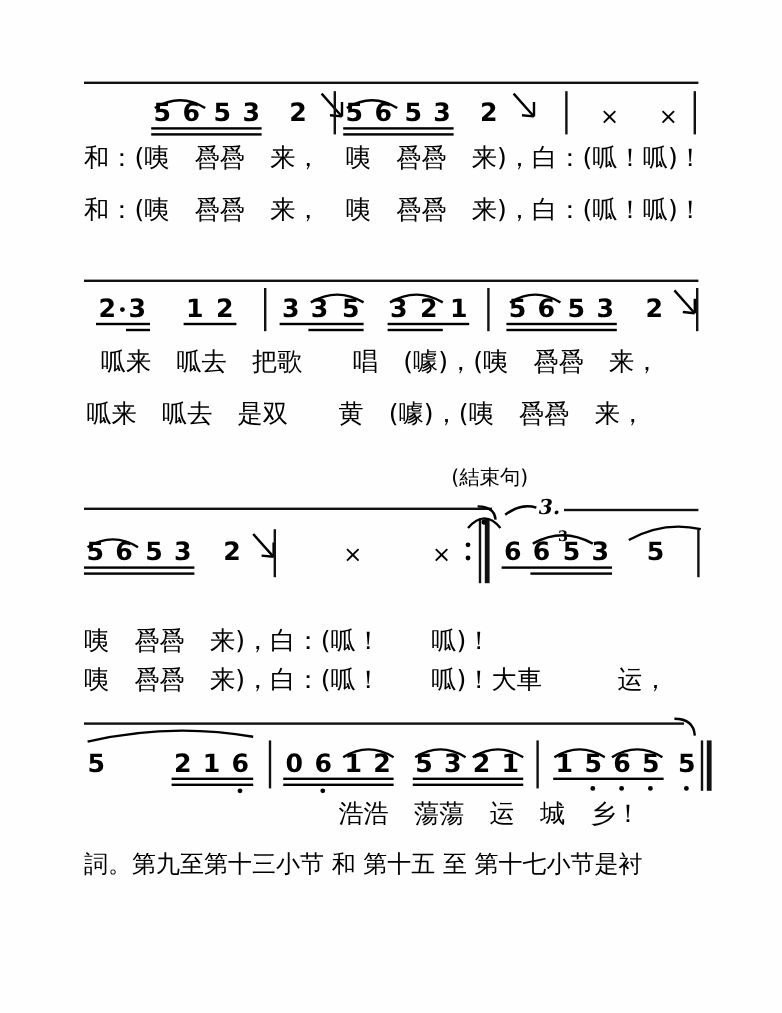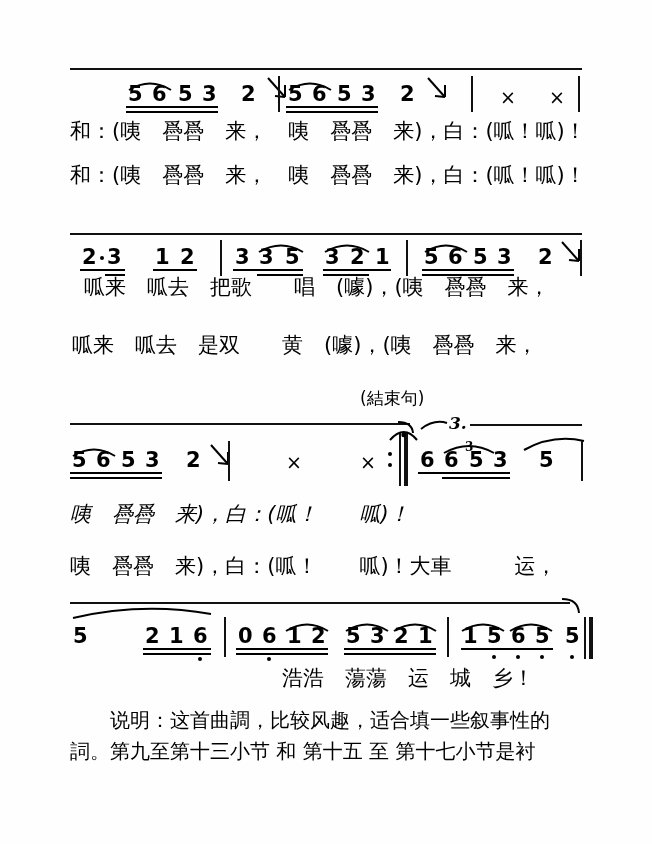--- a/index.html
+++ b/index.html
@@ -246,26 +246,26 @@
     <span class="note" style="left:497px; top:247px;">3</span>
     <div class="beam" style="left:422px; top:269px; width:92px;"></div>
     <div class="beam" style="left:422px; top:274px; width:92px;"></div>
     <span class="note" style="left:538px; top:247px;">2</span>
     <svg class="arrow" style="left:560px; top:240px; width:24px; height:26px;">
         <path d="M2,2 L18,20" stroke="#000" stroke-width="2" fill="none"></path>
         <path d="M19,21 L19,9 M19,21 L9,20" stroke="#000" stroke-width="2" fill="none"></path>
       </svg>
     <div class="bar" style="left:580px; top:240px; height:36px;"></div>
 
-    <div class="lyric" style="left:72px; top:277px;padding-left:12px;">呱来　呱去　把歌　　唱　(噱)，(咦　噕噕　来，</div>
+    <div class="lyric" style="left:72px; top:291px;padding-left:12px;">呱来　呱去　把歌　　唱　(噱)，(咦　噕噕　来，</div>
     <div class="lyric" style="left:72px; top:335px;">呱来　呱去　是双　　黄　(噱)，(咦　噕噕　来，</div>
   </div>
 
   <div class="sys">
-    <div class="annot" style="left:360px; top:390px;text-align:right;">(結束句)</div>
+    <div class="annot" style="left:376px; top:390px;text-align:right;">(結束句)</div>
 
     <div class="sysrule" style="top:423px; left:70px; width:340px;"></div>
     <span class="volta-num" style="left:449px; top:413px;">3.</span>
     <div class="volta-line" style="left:470px; top:424px; width:112px;"></div>
     <svg class="slur" style="left:420px; top:419px; width:28px; height:12px;">
         <path d="M1,10 Q14,0 27,4"></path>
       </svg>
     <svg class="slur" style="left:398px; top:420px; width:18px; height:14px;">
         <path d="M0,2 Q14,2 15,13"></path>
       </svg>
@@ -309,21 +309,21 @@
     <span class="note" style="left:469px; top:450px;">5</span>
     <span class="note" style="left:493px; top:450px;">3</span>
     <div class="beam" style="left:418px; top:472px; width:92px;"></div>
     <div class="beam" style="left:442px; top:477px; width:68px;"></div>
     <svg class="slur" style="left:523px; top:435px; width:62px; height:16px;">
         <path d="M1,15 Q30,-1 61,6"></path>
       </svg>
     <span class="note" style="left:539px; top:450px;">5</span>
     <div class="bar" style="left:581px; top:441px; height:40px;"></div>
 
-    <div class="lyric" style="left:70px; top:504px;font-style:italic;">咦　噕噕　来)，白：(呱！　　呱)！</div>
+    <div class="lyric" style="left:70px; top:524px;">咦　噕噕　来)，白：(呱！　　呱)！</div>
     <div class="lyric" style="left:70px; top:556px;">咦　噕噕　来)，白：(呱！　　呱)！大車　　　运，</div>
   </div>
 
   <div class="sys">
     <div class="sysrule" style="top:602px; left:70px; width:500px;"></div>
     <svg class="slur" style="left:562px; top:598px; width:20px; height:16px;">
         <path d="M0,1 Q16,1 17,15"></path>
       </svg>
 
     <svg class="slur" style="left:72px; top:604px; width:140px; height:16px;">
@@ -381,17 +381,16 @@
 
     <div class="endbar" style="left:584px; top:617px; width:10px; height:42px;">
       <span class="b1"></span>
         <span class="b2"></span>
     </div>
 
     <div class="lyric" style="left:72px; top:668px;">　　　　　　　　　　浩浩　蕩蕩　运　城　乡！</div>
   </div>
 
   <div class="explain" style="top:705px;">
-    <p class="indent">说明：这首曲調，比较风趣，适合填一些叙事性的</p>
     <p>詞。第九至第十三小节 和 第十五 至 第十七小节是衬</p>
   </div>
 
 </div>
 
 </body></html>

